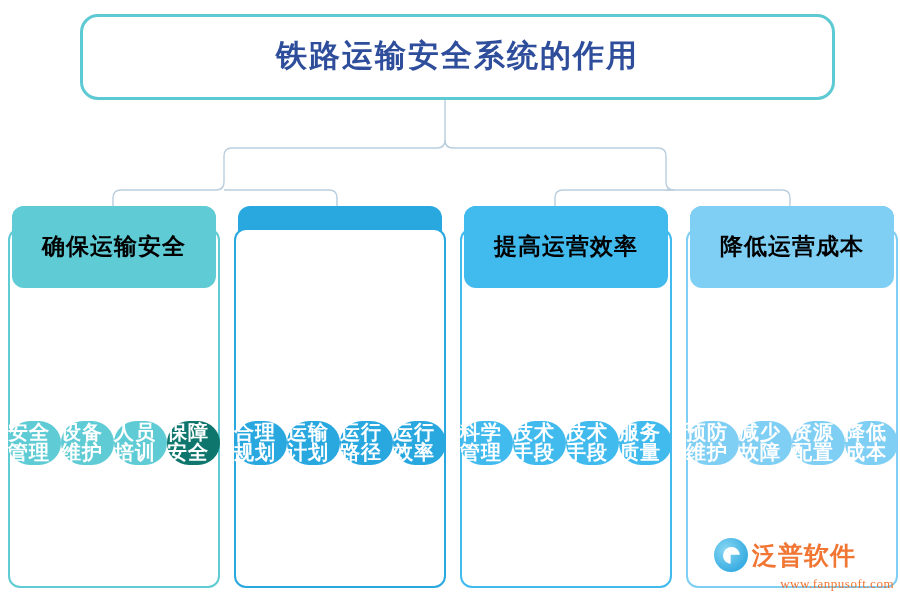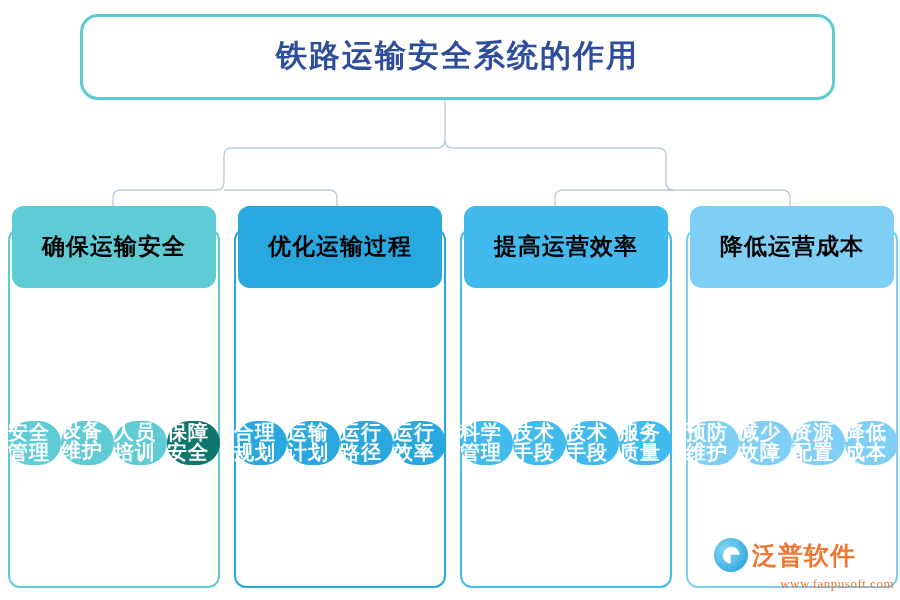--- a/index.html
+++ b/index.html
@@ -143,38 +143,35 @@
     <div class="col col-0">
       <div class="cap" style="background: rgb(95, 203, 212);"></div>
       <div class="card" style="border-color: rgb(95, 203, 212);"></div>
       <div class="head-band" style="background: rgb(95, 203, 212);">
         <div class="head-text">确保运输安全</div>
       </div>
       <div class="items">
         <div class="pill" style="background: rgb(95, 203, 212);">
             <span>安全管理</span>
           </div>
-        <div class="pill" style="background: rgb(95, 203, 212); font-family: Liberation Mono, monospace;">
+        <div class="pill" style="background: rgb(95, 203, 212);">
             <span>设备维护</span>
           </div>
         <div class="pill" style="background: rgb(95, 203, 212);">
             <span>人员培训</span>
           </div>
         <div class="pill" style="background: #0f766e;">
             <span>保障安全</span>
           </div>
       </div>
     </div>
 
     <div class="col col-1">
       <div class="cap" style="background: rgb(41, 168, 224);"></div>
       <div class="card" style="border-color: rgb(41, 168, 224);"></div>
-      <div class="head-band" style="background: rgb(41, 168, 224);">
-        <div class="head-text">优化运输过程</div>
-      </div>
       <div class="items">
         <div class="pill" style="background: rgb(41, 168, 224);">
             <span>合理规划</span>
           </div>
         <div class="pill" style="background: rgb(41, 168, 224);">
             <span>运输计划</span>
           </div>
         <div class="pill" style="background: rgb(41, 168, 224);">
             <span>运行路径</span>
           </div>

